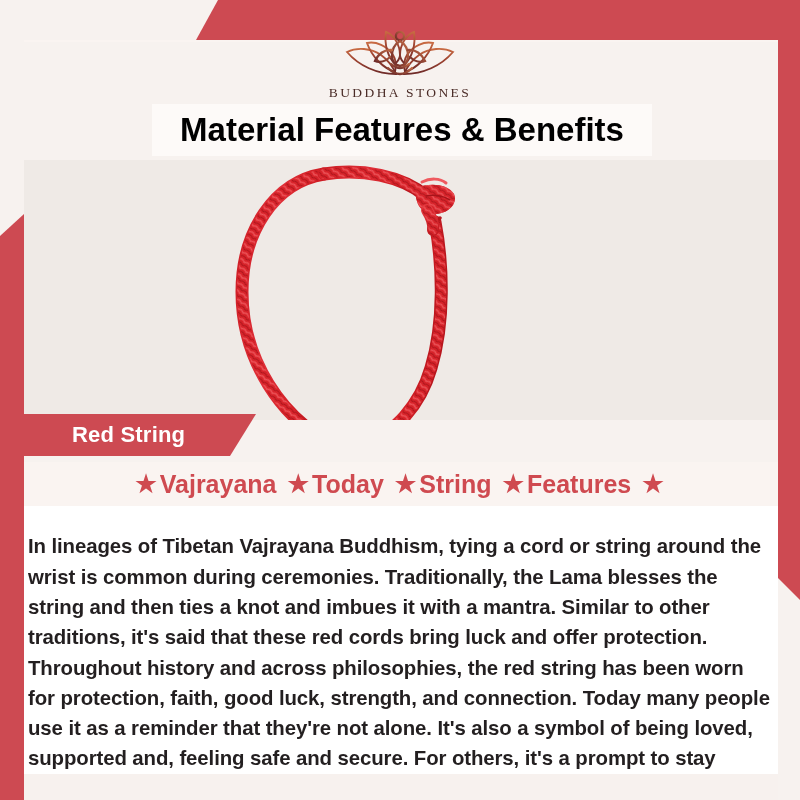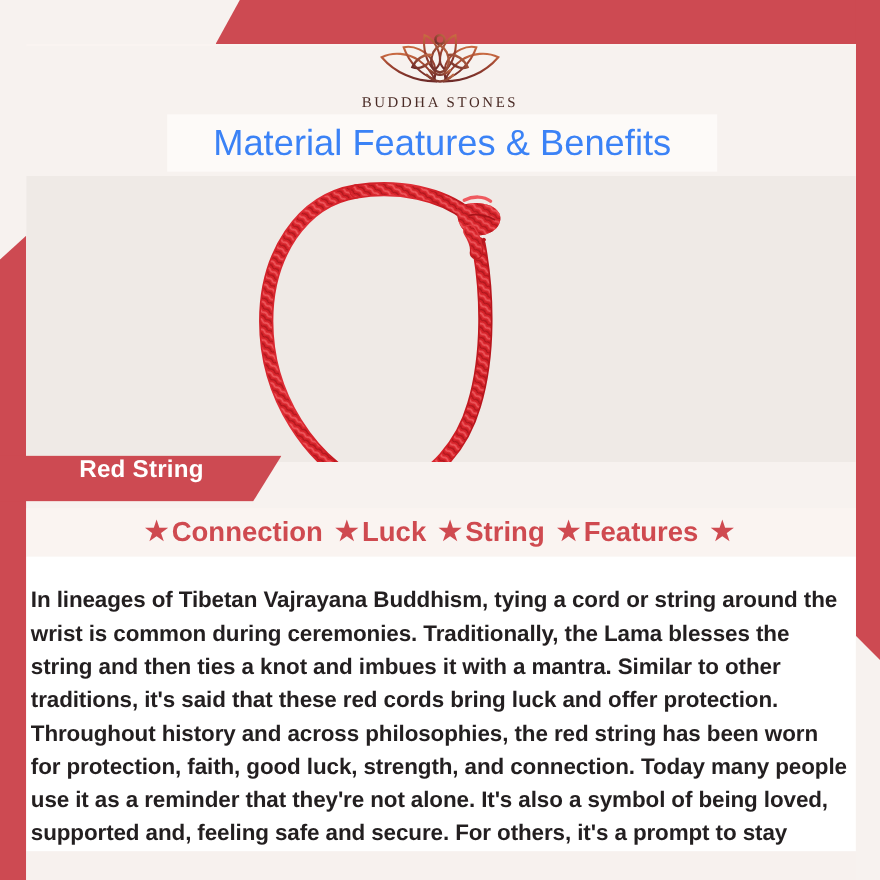--- a/index.html
+++ b/index.html
@@ -93,22 +93,22 @@
     left: 152px;
     width: 500px;
     height: 52px;
     background: #fdfaf8;
     display: flex;
     align-items: center;
     justify-content: center;
   }
   #title-text {
     font-size: 33px;
-    font-weight: normal;
-    color: #3b82f6;
+    font-weight: bold;
+    color: #000000;
     letter-spacing: 0px;
     white-space: nowrap;
   }
 
   
   #photo-stage {
     position: absolute;
     top: 160px;
     left: 24px;
     width: 754px;
@@ -127,21 +127,21 @@
   
   #ribbon {
     position: absolute;
     top: 414px;
     left: 0;
     width: 256px;
     height: 42px;
     background: #cd4a52;
     clip-path: polygon(0 0, 100% 0, calc(100% - 26px) 100%, 0 100%);
     display: flex;
-    align-items: flex-start;
+    align-items: center;
   }
   #ribbon-text {
     margin-left: 72px;
     font-size: 22px;
     font-weight: bold;
     color: #ffffff;
     letter-spacing: 0.2px;
     white-space: nowrap;
   }
 
@@ -314,25 +314,25 @@
     </svg>
   </div>
 
   <div id="ribbon">
     <span id="ribbon-text">Red String</span>
   </div>
 
   <div id="benefits">
     <span class="benefit">
       <span class="star">★</span>
-      <span>Connection</span>
-    </span>
-    <span class="benefit">
-      <span class="star">★</span>
-      <span>Luck</span>
+      <span>Vajrayana</span>
+    </span>
+    <span class="benefit">
+      <span class="star">★</span>
+      <span>Today</span>
     </span>
     <span class="benefit">
       <span class="star">★</span>
       <span>String</span>
     </span>
     <span class="benefit">
       <span class="star">★</span>
       <span>Features</span>
     </span>
     <span class="benefit">

